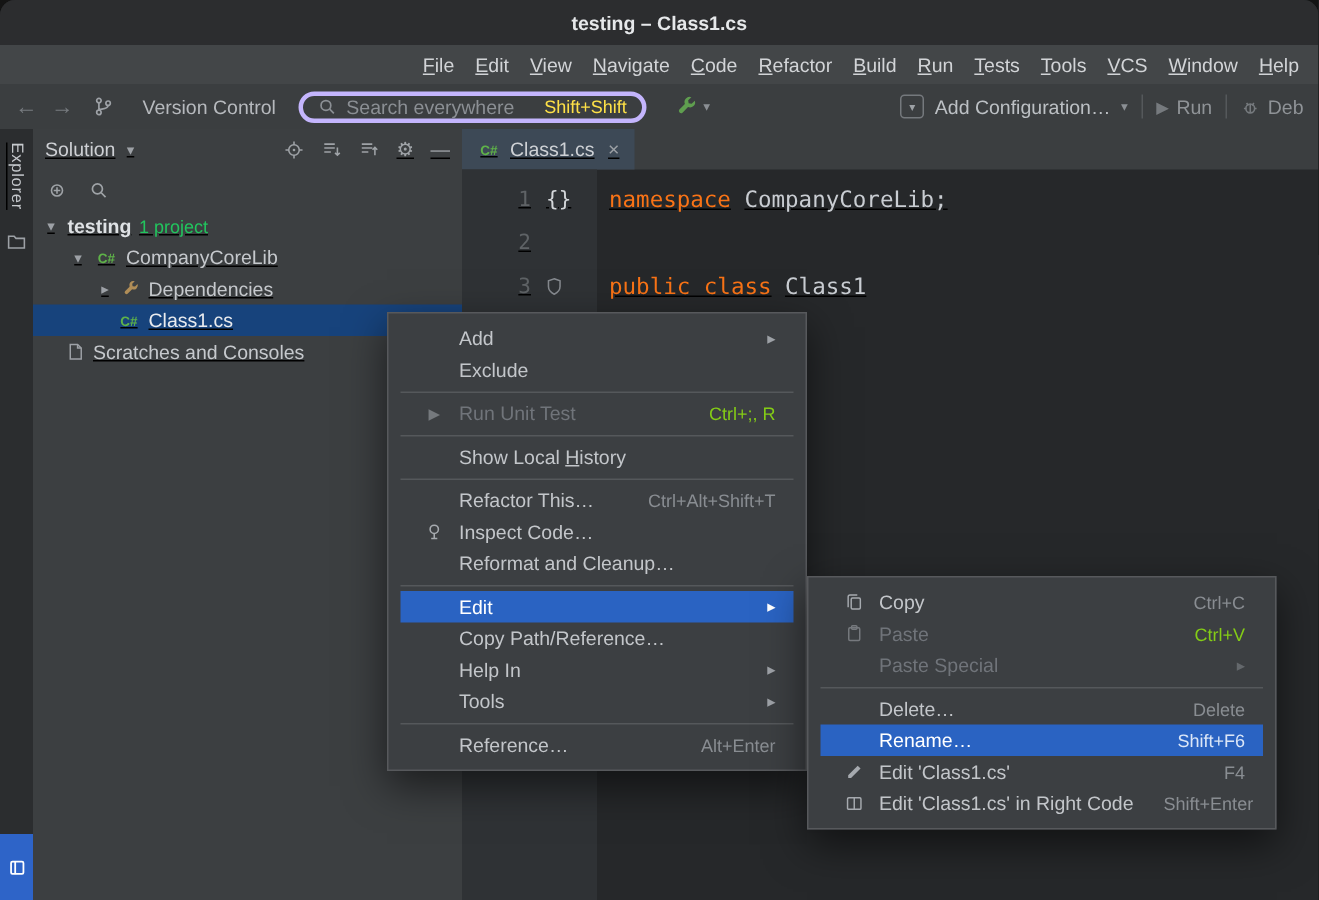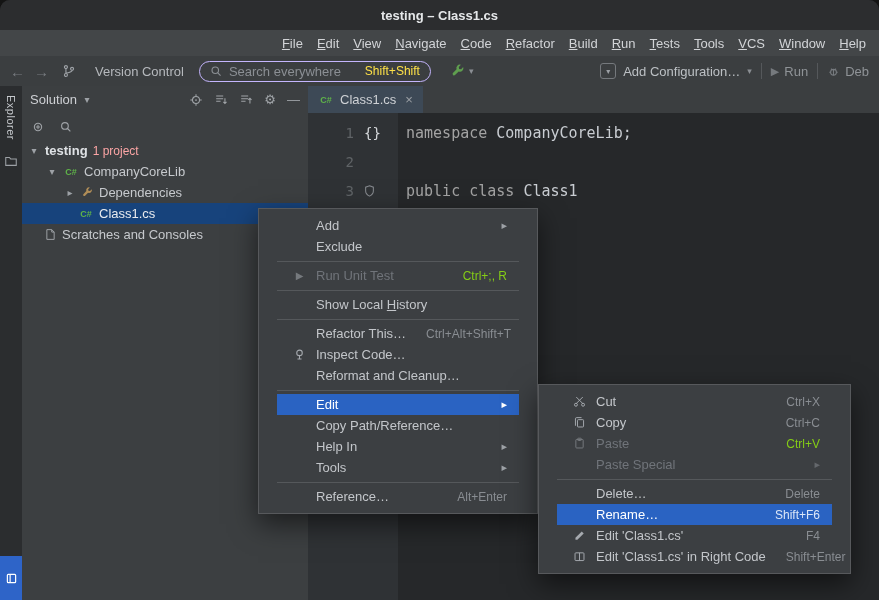--- a/index.html
+++ b/index.html
@@ -13,70 +13,70 @@
 
   
   .menubar { height:26px; background:#434648; display:flex; align-items:center; padding:0 6px;justify-content:flex-end; }
   .menu-item { display:inline-block; color:#d2d4d7; font-size:13px; padding:3px 7px; border-radius:3px; white-space:nowrap; }
   .menu-item::first-letter { text-decoration:underline; }
 
   
   .toolbar { height:30px; background:#3b3e40; display:flex; align-items:center; padding:0 10px; gap:9px; }
   .tb-arrow { color:#787c80; font-size:15px; line-height:1; }
   .vc { display:flex; align-items:center; gap:19px; color:#b6b9bd; font-size:13px; margin-left:4px; white-space:nowrap; }
-  .searchbox { display:flex; align-items:center; gap:6px; width:232px; height:21px; border:1px solid #c4b5fd; border-radius:11px; padding:0 10px; color:#8b8f94; font-size:13px; margin-left:6px; }
+  .searchbox { display:flex; align-items:center; gap:6px; width:232px; height:21px; border:3px solid #c4b5fd; border-radius:11px; padding:0 10px; color:#8b8f94; font-size:13px; margin-left:6px; }
   .searchbox .sc { margin-left:auto; color:#fde047; font-size:12px; }
   .wrenchgrp { display:flex; align-items:center; gap:3px; margin-left:10px; }
   .chev-sm { color:#8b8f94; font-size:9px; }
   .spacer { flex:1; }
   .runconfig { display:flex; align-items:center; gap:7px; color:#bcc0c4; font-size:13px; white-space:nowrap; }
   .cfgbox { width:16px; height:16px; border:1px solid #75797d; border-radius:3px; display:flex; align-items:center; justify-content:center; color:#9da1a6; font-size:8px; }
   .tb-div { width:1px; height:16px; background:#55585b; }
   .tb-btn { display:flex; align-items:center; gap:5px; color:#8f9397; font-size:13px; white-space:nowrap; }
   .play-dim { color:#767a7e; font-size:11px; }
 
   
-  .main { display:flex; height:514px; }
+  .main { display:flex; height:514px;text-decoration:underline; }
   .strip { width:22px; background:#2b2d2f; position:relative; flex:none; }
   .explorer-tab { padding:9px 0 4px; display:flex; justify-content:center; }
   .vtext { writing-mode:vertical-rl; font-size:11px; color:#c6c9cd; letter-spacing:.5px; }
   .strip-icon { margin-top:10px; display:flex; justify-content:center; }
   .active-tool { position:absolute; left:0; bottom:0; width:22px; height:44px; background:#2e64c8; display:flex; align-items:center; justify-content:center; }
 
   
   .panel { width:286px; background:#3c3f41; flex:none; color:#c8cbce; }
   .panel-header { height:27px; display:flex; align-items:center; padding:0 8px; gap:4px; font-size:13px; color:#ced0d4; }
   .hicons { margin-left:auto; display:flex; align-items:center; gap:11px; color:#9fa3a7; }
   .glyph-icon { font-size:13px; line-height:1; color:#9fa3a7; }
   .panel-toolbar { height:27px; display:flex; align-items:center; padding:0 9px; gap:14px; }
   .trow { display:flex; align-items:center; height:21px; gap:5px; font-size:13px; color:#c6c9cd; white-space:nowrap; }
   .trow.selected { background:#17437c; color:#e9ebee; }
   .tchev { width:12px; color:#9da1a6; font-size:10px; text-align:center; flex:none; }
   .bold { font-weight:bold; color:#dfe2e5; }
-  .tdetail { color:#fca5a5; font-size:12px; }
+  .tdetail { color:#22c55e; font-size:12px; }
   .csbadge { font-size:9px; font-weight:700; color:#5fb349; width:16px; text-align:center; flex:none; }
 
   
   .editor { flex:1; background:#26282a; display:flex; flex-direction:column; min-width:0; }
   .tabbar { height:27px; background:#3b3e40; display:flex; flex:none; }
   .tab { display:flex; align-items:center; gap:6px; padding:0 10px; background:#3d4956; color:#ced1d5; font-size:13px; }
   .tab-close { color:#9ca0a5; font-size:13px; margin-left:3px; }
   .editor-body { flex:1; position:relative; font-family:"DejaVu Sans Mono",monospace; font-size:15px; }
   .gutter-bg { position:absolute; top:0; left:0; bottom:0; width:90px; background:#2f3235; }
   .elines { position:relative; padding-top:5px; }
   .eline { display:flex; height:29px; align-items:center; }
   .lnum { width:46px; text-align:right; color:#5f6366; font-size:14px; flex:none; }
   .lwidget { width:44px; flex:none; display:flex; align-items:center; padding-left:10px; color:#d4d7da; font-size:14px; }
   .lcode { padding-left:8px; white-space:pre; }
-  .kw { color:#a3a3a3; }
+  .kw { color:#f97316; }
   .kw:not(:empty) { margin-right:9px; }
   .codetext { color:#c9cdd2; }
 
   
-  .menu { position:absolute; background:#3c3f42; border:1px solid #57595c; box-shadow:0 10px 26px rgba(0,0,0,.55); padding:6px 18px; z-index:40; }
+  .menu { position:absolute; background:#3c3f42; border:1px solid #57595c; box-shadow:0 10px 26px rgba(0,0,0,.55); padding:6px 8px; z-index:40; }
   #menu-main { left:258px; top:208px; width:280px; }
   #menu-edit { left:538px; top:384px; width:313px; }
   .mrow { display:flex; align-items:center; height:21px; padding:0 12px 0 13px; font-size:13px; color:#c3c6ca; white-space:nowrap; }
   .mi-icon { width:19px; height:15px; display:flex; align-items:center; justify-content:center; margin-right:7px; flex:none; }
   .mi-shortcut { margin-left:auto; color:#898d92; font-size:12px; padding-left:20px; }
   .mi-arrow { margin-left:auto; color:#9da1a6; font-size:11px; padding-left:20px; }
   .mrow.selected { background:#2a63c2; color:#ffffff; }
   .mrow.selected .mi-arrow { color:#ffffff; }
   .mrow.selected .mi-shortcut { color:#dbe6f7; }
   .mrow.disabled { color:#70747a; }
@@ -363,33 +363,20 @@
       <span class="mi-label">Reference…</span>
       <span class="mi-shortcut">Alt+Enter</span>
     </div>
   </div>
 
   <div class="menu" id="menu-edit">
     <div class="mrow">
       <span class="mi-icon">
         <svg width="13" height="13" viewBox="0 0 16 16">
             <g stroke="#a6aaaf" stroke-width="1.2" fill="none">
-              <path d="M4 2.5 12 10.5 M12 2.5 4 10.5"></path>
-              <circle cx="3.6" cy="12" r="1.8"></circle>
-              <circle cx="12.4" cy="12" r="1.8"></circle>
-            </g>
-          </svg>
-      </span>
-      <span class="mi-label">Cut</span>
-      <span class="mi-shortcut">Ctrl+X</span>
-    </div>
-    <div class="mrow">
-      <span class="mi-icon">
-        <svg width="13" height="13" viewBox="0 0 16 16">
-            <g stroke="#a6aaaf" stroke-width="1.2" fill="none">
               <rect x="5.5" y="4.5" width="7.5" height="9" rx="1"></rect>
               <path d="M10.5 2H4.5a1.5 1.5 0 0 0-1.5 1.5V12"></path>
             </g>
           </svg>
       </span>
       <span class="mi-label">Copy</span>
       <span class="mi-shortcut">Ctrl+C</span>
     </div>
     <div class="mrow disabled">
       <span class="mi-icon">

